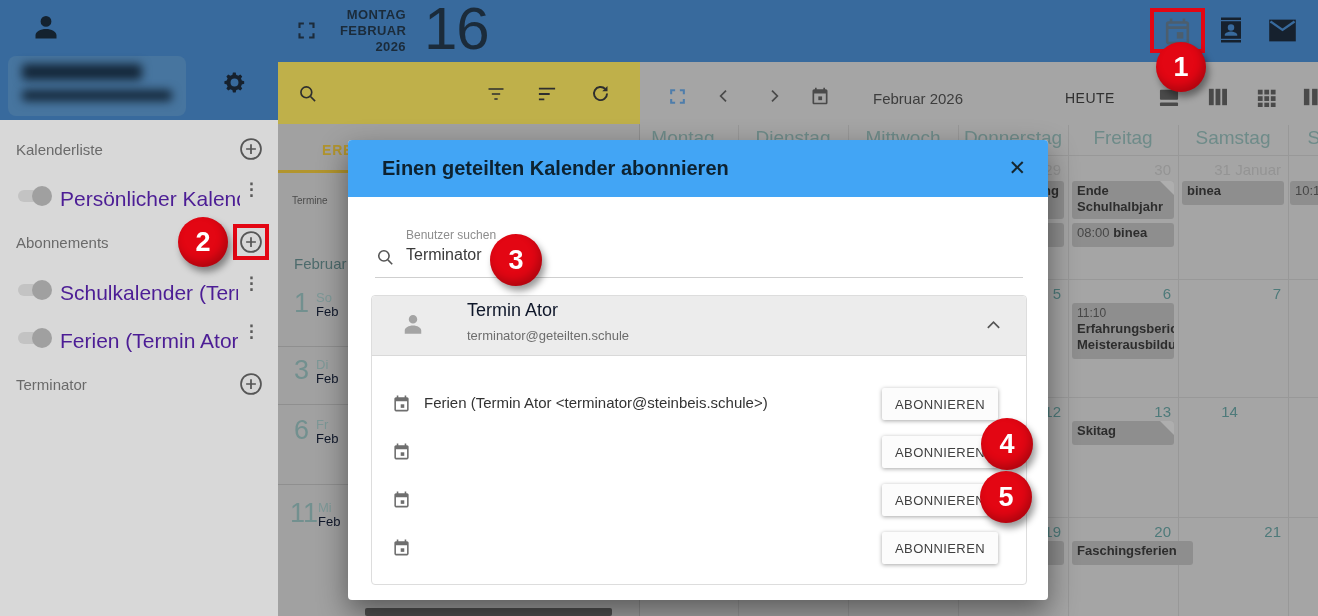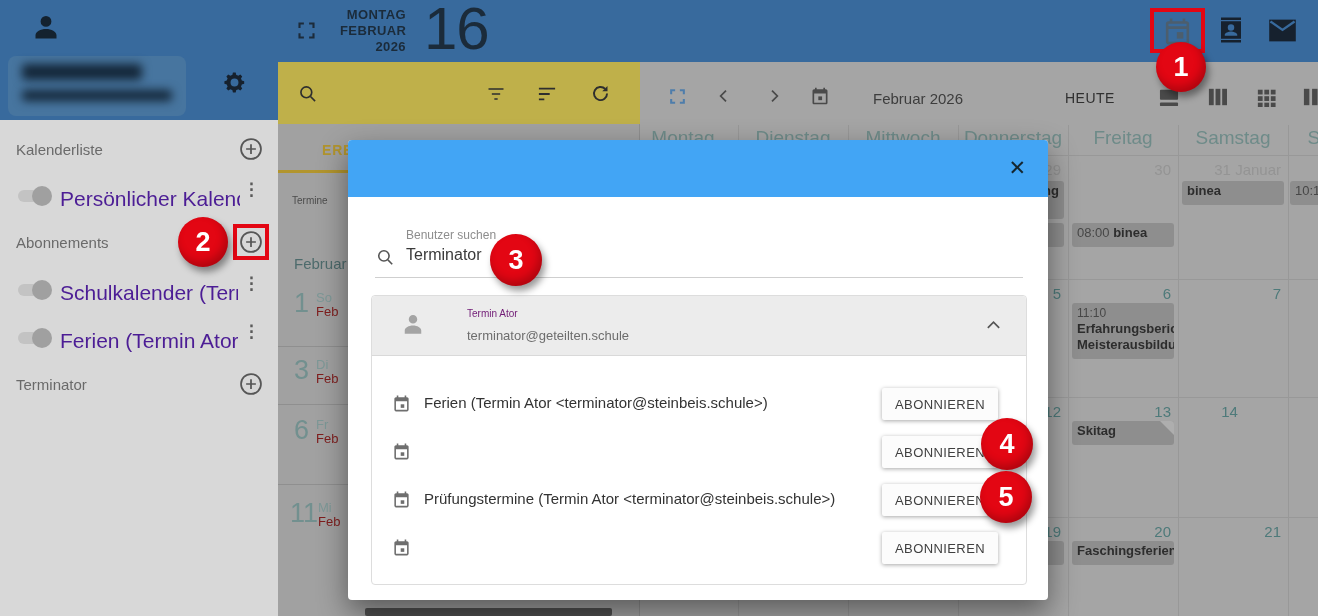--- a/index.html
+++ b/index.html
@@ -35,21 +35,21 @@
   
   .midcol{left:278px;top:62px;width:362px;height:554px;background:#a1a1a1;border-right:1px solid #8f8f8f;}
   .searchbar{left:0;top:0;width:362px;height:62px;background:#bfb04a;}
   .sb-ico{color:#2e2e2e;}
   .tab-label{color:#b2952e;font-size:14px;font-weight:700;letter-spacing:.8px;white-space:nowrap;overflow:hidden;}
   .tab-underline{background:#b2952e;height:3px;}
   .termine{color:#4c4c4c;font-size:10px;}
   .month-hdr{color:#4d6b6c;font-size:15px;}
   .entry-num{color:#72908f;font-size:27px;font-weight:300;line-height:27px;}
   .entry-wd{color:#7d9897;font-size:13px;line-height:14px;}
-  .entry-mon{color:#7f1d1d;font-size:13px;line-height:14px;}
+  .entry-mon{color:#0f172a;font-size:13px;line-height:14px;}
   .mid-divider{background:#8f8f8f;height:1px;width:362px;}
   .dark-chip{background:#4f4f4f;border-radius:2px;}
 
   
   .calarea{left:640px;top:62px;width:678px;height:554px;background:#a5a5a5;}
   .cal-toolbar{left:0;top:0;width:678px;height:63px;}
   .ct-ico{color:#4a4a4a;}
   .ct-title{color:#3d3d3d;font-size:15px;}
   .heute{color:#303030;font-size:14px;font-weight:500;letter-spacing:.5px;}
   .grid{left:-12px;top:63px;width:770px;height:491px;}
@@ -66,21 +66,21 @@
   .dialog{left:348px;top:140px;width:700px;height:460px;background:#fff;border-radius:4px;
           box-shadow:0 12px 30px rgba(0,0,0,.45);}
   .dlg-head{position:absolute;left:0;top:0;width:700px;height:57px;background:#42a5f5;border-radius:4px 4px 0 0;}
   .dlg-title{position:absolute;left:34px;top:17px;color:#0d2230;font-size:20px;font-weight:700;}
   .dlg-close{position:absolute;right:22px;top:16px;color:#15262f;font-size:21px;font-weight:400;cursor:pointer;}
   .dlg-label{position:absolute;left:58px;top:88px;color:#8d8d8d;font-size:12px;}
   .dlg-input{position:absolute;left:58px;top:106px;color:#3a3a3a;font-size:16px;}
   .dlg-underline{position:absolute;left:27px;top:137px;width:648px;height:1px;background:#cfcfcf;}
   .panel{position:absolute;left:23px;top:155px;width:656px;height:290px;border:1px solid #ddd;border-radius:4px;background:#fff;}
   .panel-head{position:absolute;left:0;top:0;width:654px;height:60px;background:#ececec;border-bottom:1px solid #d9d9d9;border-radius:4px 4px 0 0;}
-  .usr-name{position:absolute;left:95px;top:12px;color:#701a75;font-size:10px;}
+  .usr-name{position:absolute;left:95px;top:4px;color:#0f172a;font-size:18px;}
   .usr-mail{position:absolute;left:95px;top:32px;color:#6d6d6d;font-size:13px;}
   .cal-row{position:absolute;left:0;width:654px;height:48px;}
   .row-ico{position:absolute;left:20px;top:14px;color:#6f6f6f;}
   .row-txt{position:absolute;left:52px;top:14px;color:#333;font-size:15px;white-space:nowrap;}
   .row-btn{position:absolute;right:28px;top:8px;height:32px;padding:0 13px;background:#fcfcfc;border:none;
            border-radius:2px;box-shadow:0 1px 4px rgba(0,0,0,.35);color:#3f3f3f;font-size:13px;
            font-family:"Liberation Sans",sans-serif;letter-spacing:.4px;cursor:pointer;}
 
   
   .anno-circle{border-radius:50%;background:#e30613;color:#fff;font-size:27px;font-weight:700;
@@ -347,20 +347,24 @@
 
       <div class="cell-date" style="left:330px;top:398px;">19</div>
       <div class="cell-date" style="left:440px;top:398px;">20</div>
       <div class="cell-date" style="left:550px;top:398px;">21</div>
 
       <div class="chip" style="left:370px;top:56px;width:66px;height:38px;text-align:right;">
         <span>ng</span>
       </div>
       <div class="chip" style="left:370px;top:98px;width:66px;height:24px;"></div>
 
+      <div class="chip" style="left:444px;top:56px;width:102px;height:38px;">
+        <span class="fold"></span>
+        <span>Ende Schulhalbjahr</span>
+      </div>
       <div class="chip" style="left:444px;top:98px;width:102px;height:24px;">
         <span class="time">08:00</span>
         <span>binea</span>
       </div>
 
       <div class="chip" style="left:554px;top:56px;width:102px;height:24px;">
         <span>binea</span>
       </div>
 
       <div class="chip" style="left:662px;top:56px;width:104px;height:24px;">
@@ -373,28 +377,29 @@
         <span style="display:block;">Erfahrungsbericht</span>
         <span style="display:block;">Meisterausbildung</span>
       </div>
 
       <div class="chip" style="left:444px;top:296px;width:102px;height:24px;">
         <span class="fold"></span>
         <span>Skitag</span>
       </div>
 
       <div class="chip" style="left:390px;top:416px;width:46px;height:24px;"></div>
-      <div class="chip" style="left:444px;top:416px;width:102px;height:24px;">
+      <div class="chip" style="left:444px;top:416px;width:121px;height:24px;">
         <span>Faschingsferien</span>
       </div>
     </div>
   </div>
 
   <div class="abs dialog">
     <div class="dlg-head"></div>
+    <div class="dlg-title">Einen geteilten Kalender abonnieren</div>
     <div class="dlg-close">✕</div>
 
     <div class="dlg-label">Benutzer suchen</div>
     <div class="abs" style="left:28px;top:108px;color:#555;">
       <svg width="19" height="19" viewBox="0 0 24 24">
           <circle cx="10" cy="10" r="6.5" fill="none" stroke="currentColor" stroke-width="2"></circle>
           <path d="M15 15l5.5 5.5" stroke="currentColor" stroke-width="2"></path>
         </svg>
     </div>
     <div class="dlg-input">Terminator</div>
@@ -437,21 +442,20 @@
         <button class="row-btn">ABONNIEREN</button>
       </div>
 
       <div class="cal-row" style="top:180px;">
         <div class="row-ico">
           <svg width="19" height="19" viewBox="0 0 24 24">
               <path fill="currentColor" d="M19 4h-1V2h-2v2H8V2H6v2H5c-1.1 0-2 .9-2 2v14c0 1.1.9 2 2 2h14c1.1 0 2-.9 2-2V6c0-1.1-.9-2-2-2zm0 16H5V9h14v11z"></path>
               <rect x="11" y="13" width="4.5" height="4.5" fill="currentColor"></rect>
             </svg>
         </div>
-        <div class="row-txt">Prüfungstermine (Termin Ator &lt;terminator@steinbeis.schule&gt;)</div>
         <button class="row-btn">ABONNIEREN</button>
       </div>
 
       <div class="cal-row" style="top:228px;">
         <div class="row-ico">
           <svg width="19" height="19" viewBox="0 0 24 24">
               <path fill="currentColor" d="M19 4h-1V2h-2v2H8V2H6v2H5c-1.1 0-2 .9-2 2v14c0 1.1.9 2 2 2h14c1.1 0 2-.9 2-2V6c0-1.1-.9-2-2-2zm0 16H5V9h14v11z"></path>
               <rect x="11" y="13" width="4.5" height="4.5" fill="currentColor"></rect>
             </svg>
         </div>

